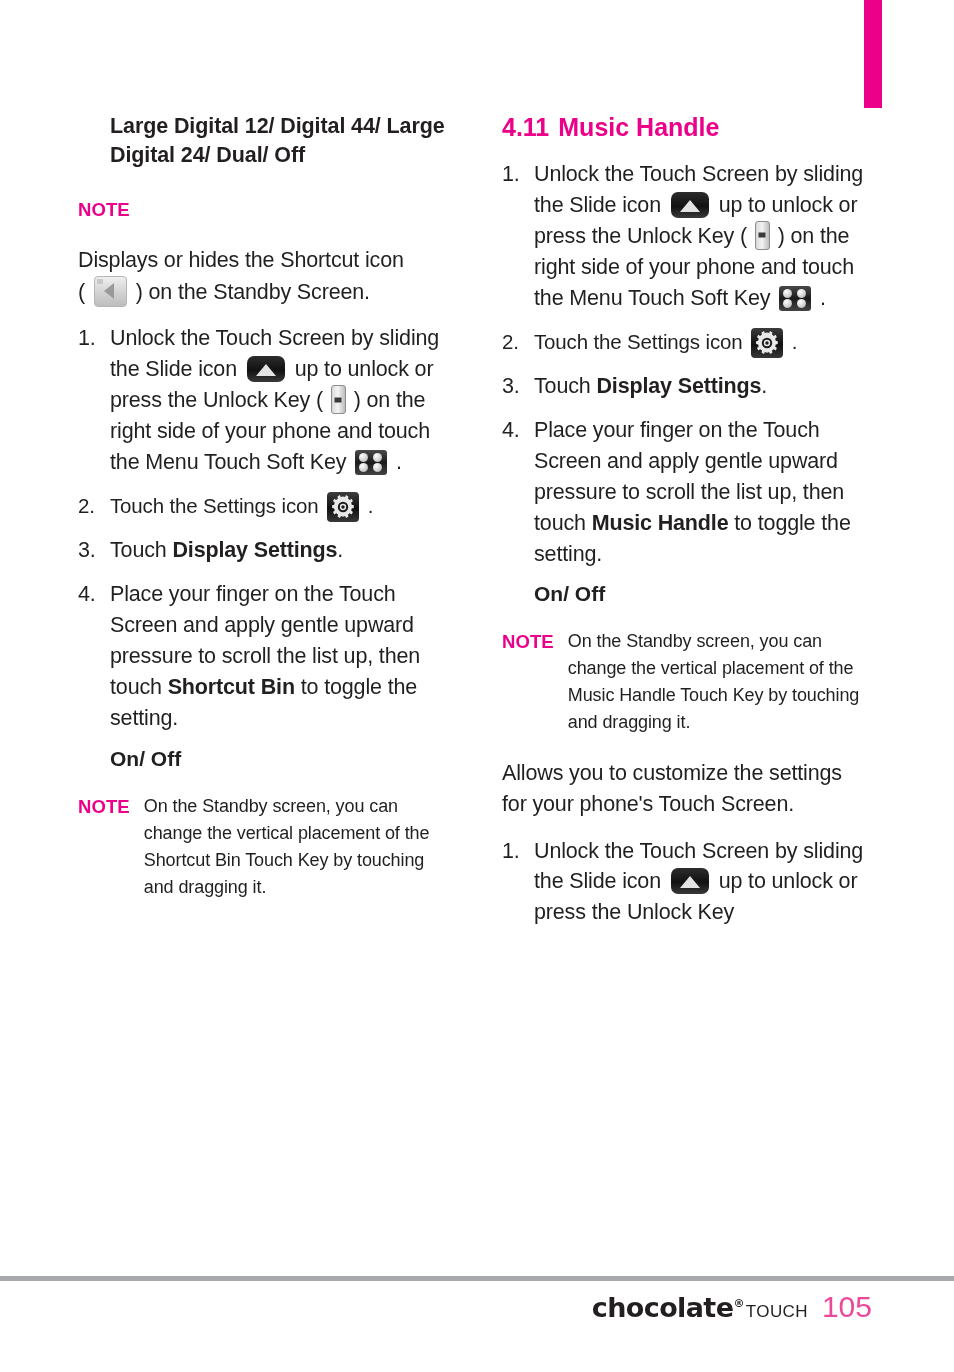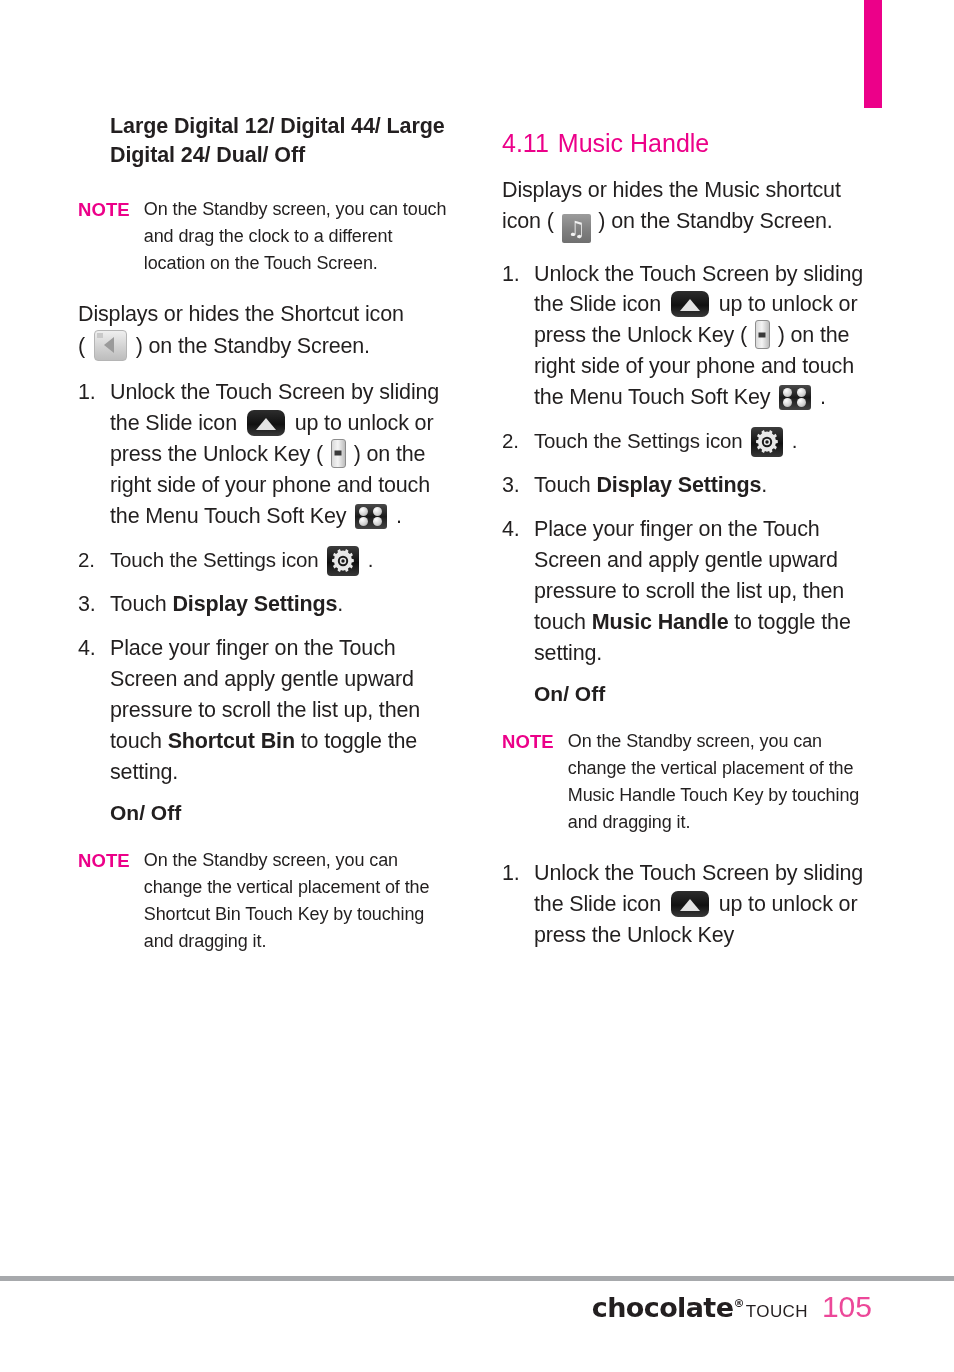--- a/index.html
+++ b/index.html
@@ -280,21 +280,20 @@
 <body>
 
 <div class="page-tab"></div>
 
 <div class="col col-left">
 
   <h2 class="sub-title">Large Digital 12/ Digital 44/ Large Digital 24/ Dual/ Off</h2>
 
   <div class="note">
     <div class="note-label">NOTE</div>
-    <div class="note-text">On the Standby screen, you can touch and drag the clock to a different location on the Touch Screen.</div>
   </div>
 
 
   <p class="body">
     <span>Displays or hides the Shortcut icon</span>
     <br>
     <span>(</span>
     <span class="ic ic-shortcut"></span>
     <span>) on the Standby Screen.</span>
   </p>
@@ -344,31 +343,24 @@
 
   <div class="note">
     <div class="note-label">NOTE</div>
     <div class="note-text">On the Standby screen, you can change the vertical placement of the Shortcut Bin Touch Key by touching and dragging it.</div>
   </div>
 
 </div>
 
 <div class="col col-right">
 
-  <h1 class="section-head" style="margin-top:16px;">
+  <h1 class="section-head" style="margin-top:0;font-weight:bold;">
     <span class="num">4.11</span><span>Music Handle</span>
   </h1>
 
-  <p class="body">
-    <span>Displays or hides the Music shortcut icon (</span>
-    <span class="ic ic-music">
-      <span>♫</span>
-    </span>
-    <span>) on the Standby Screen.</span>
-  </p>
 
   <div class="olist">
 
     <div class="oitem">
       <span class="marker">1.</span>
       <span>Unlock the Touch Screen by sliding the Slide icon</span>
       <span class="ic ic-slide"></span>
       <span>up to unlock or press the Unlock Key (</span>
       <span class="ic ic-key"></span>
       <span>) on the right side of your phone and touch the Menu Touch Soft Key</span>
@@ -405,20 +397,21 @@
   </div>
 
   <div class="onoff">On/ Off</div>
 
   <div class="note">
     <div class="note-label">NOTE</div>
     <div class="note-text">On the Standby screen, you can change the vertical placement of the Music Handle Touch Key by touching and dragging it.</div>
   </div>
 
 
+  <p class="body">Allows you to customize the settings for your phone's Touch Screen.</p>
 
   <div class="olist">
     <div class="oitem">
       <span class="marker">1.</span>
       <span>Unlock the Touch Screen by sliding the Slide icon</span>
       <span class="ic ic-slide"></span>
       <span>up to unlock or press the Unlock Key</span>
     </div>
   </div>
 

